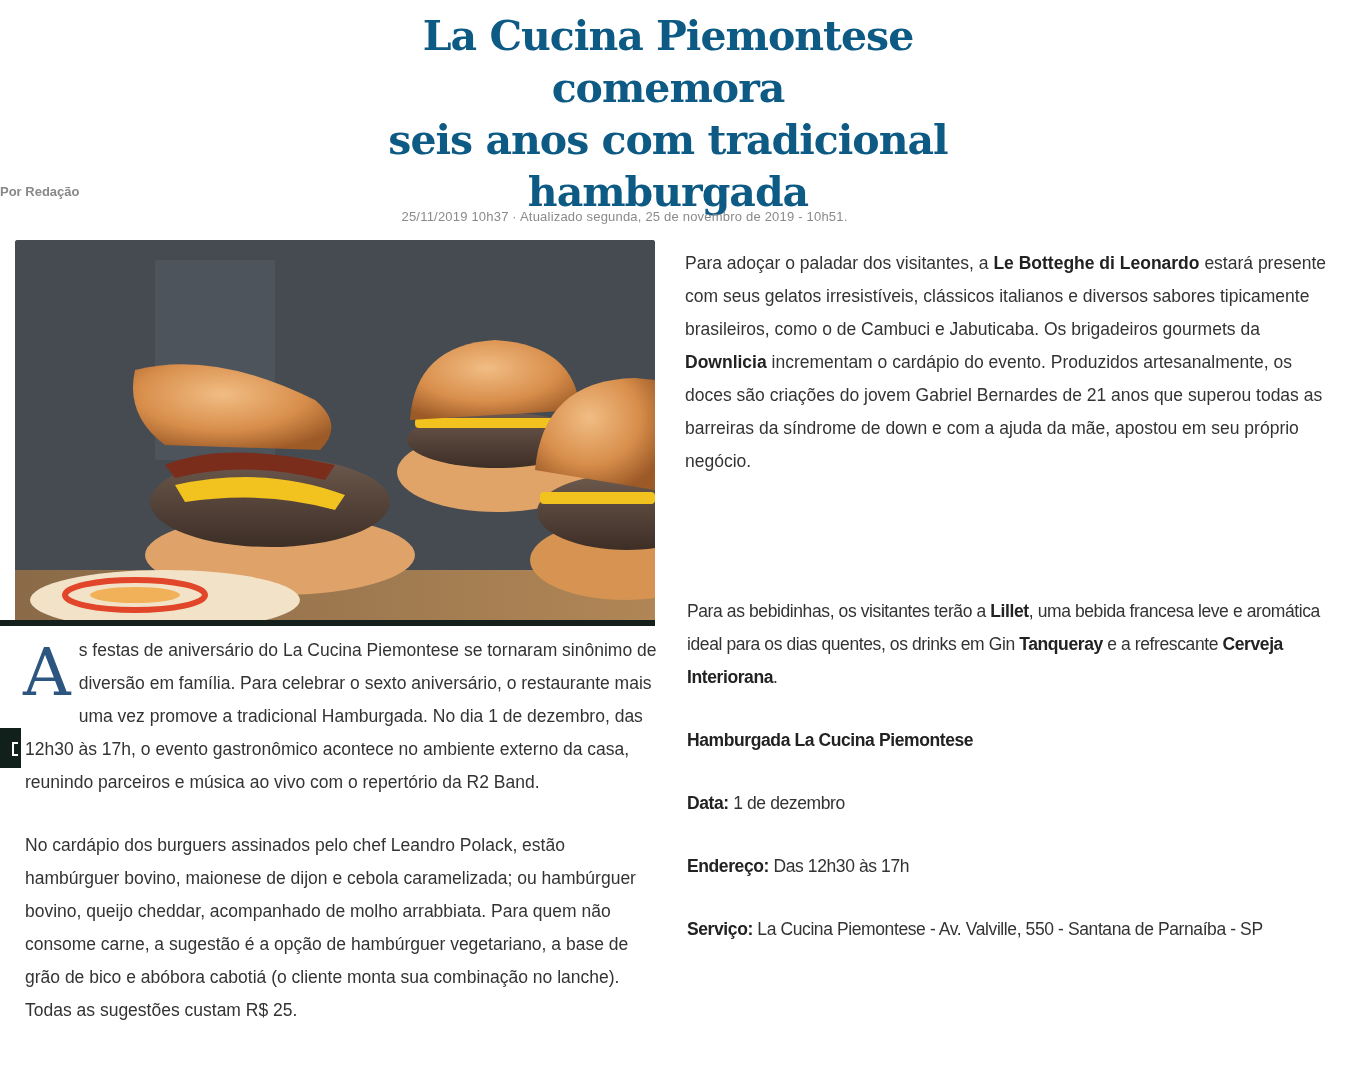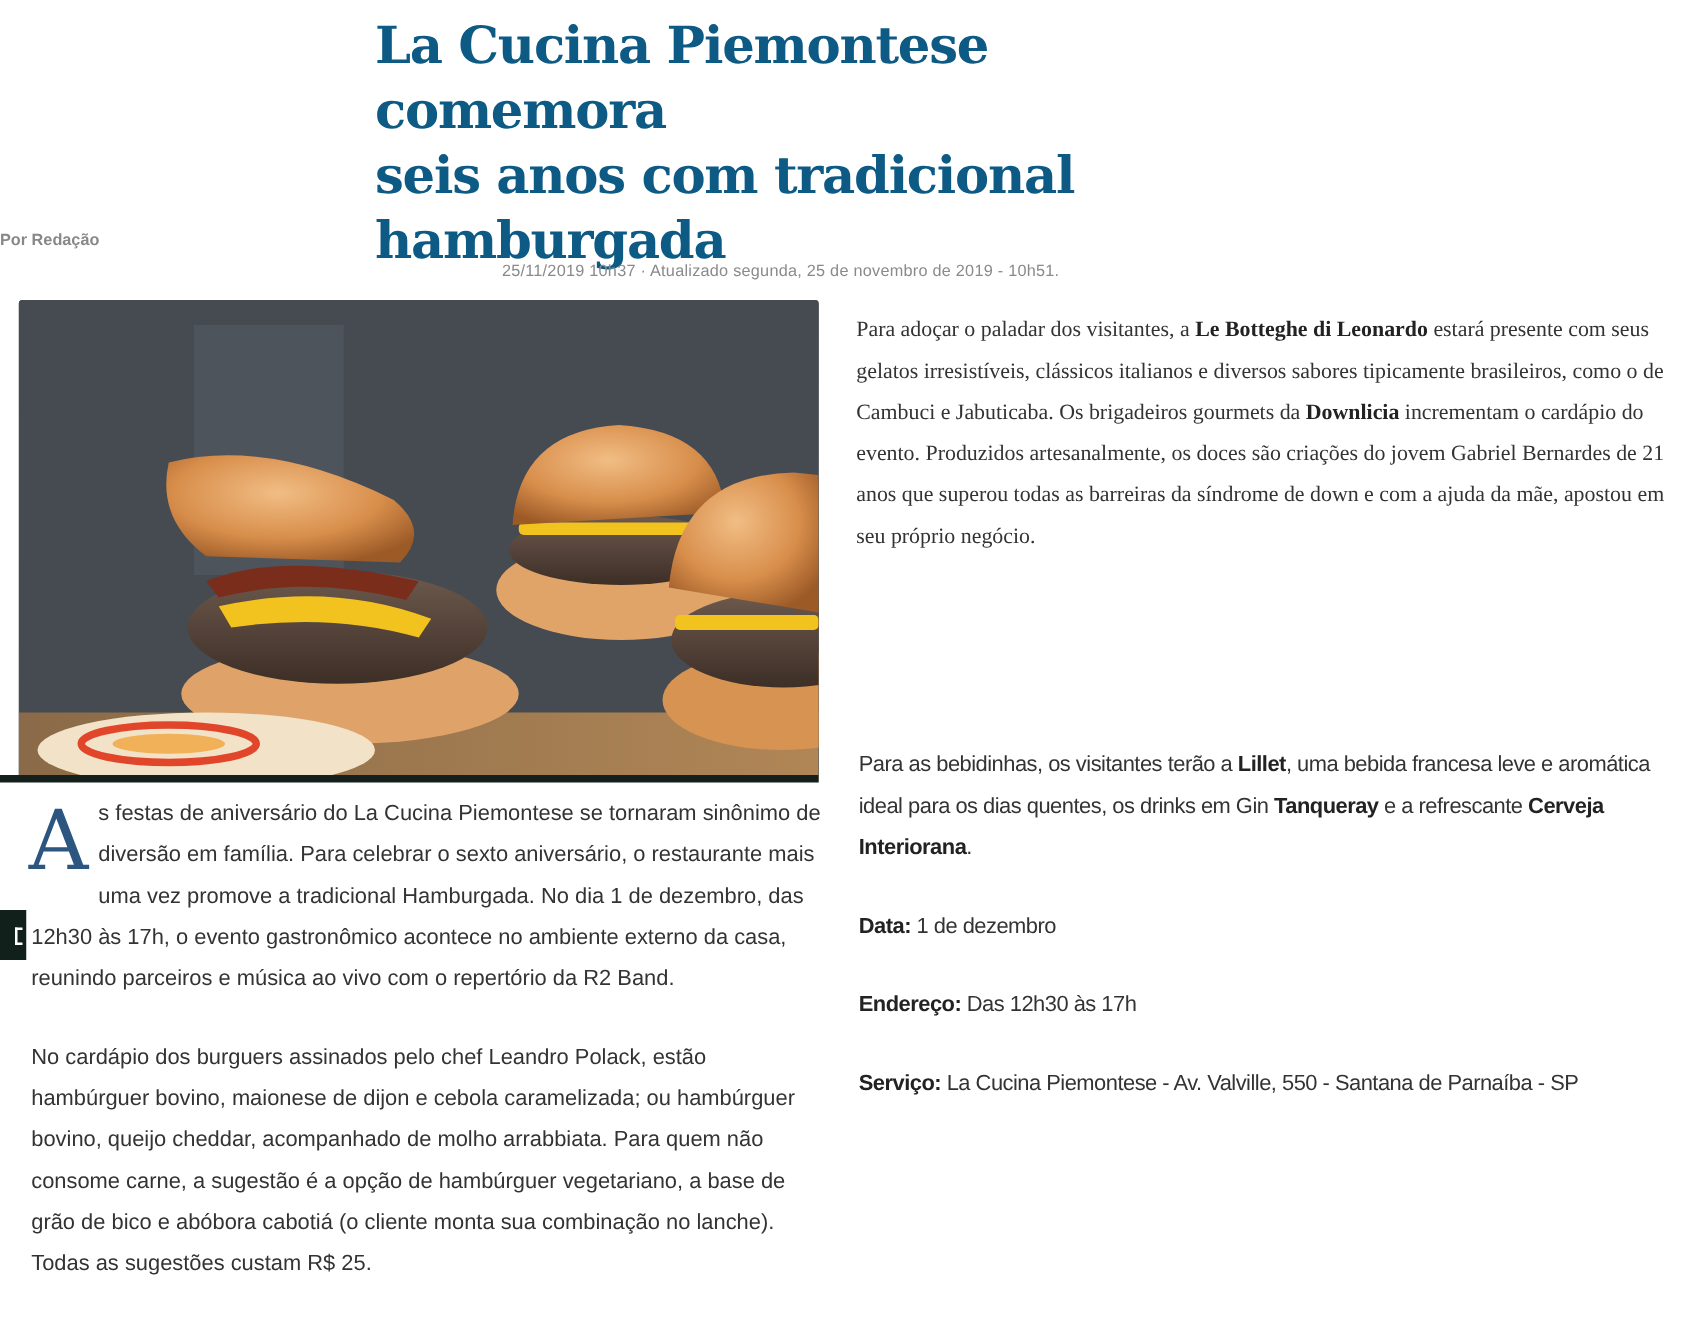--- a/index.html
+++ b/index.html
@@ -1,20 +1,20 @@
 <!DOCTYPE html>
 <html><head>
 <meta charset="utf-8">
 <style>
   html, body { margin: 0; padding: 0; background: #ffffff; }
   body { width: 1364px; height: 1068px; position: relative; overflow: hidden;
          font-family: "Liberation Sans", "DejaVu Sans", sans-serif; color: #333333; }
 
   .title { position: absolute; left: 300px; top: 10px; width: 736px; margin: 0;
-           text-align: left; font-family: "DejaVu Serif", "Liberation Serif", serif;
+           text-align: center; font-family: "DejaVu Serif", "Liberation Serif", serif;
            font-weight: bold; font-size: 41px; line-height: 52px; color: #0d5a84;
            letter-spacing: -1px; }
   .title span { display: block; }
 
   .byline { position: absolute; left: 0; width: 1364px; top: 184px; text-align: left;
             font-size: 13px; font-weight: bold; color: #888888; }
   .dateline { position: absolute; left: 0; width: 1249px; top: 209px; text-align: center;
               font-size: 13px; color: #8a8a8a; letter-spacing: 0.2px; }
 
   .hero { position: absolute; left: 15px; top: 240px; width: 640px; height: 380px;
@@ -25,21 +25,21 @@
   .side-tab::after { content: ""; position: absolute; right: 3px; top: 14px; width: 4px; height: 10px;
                      border-top: 2px solid #fff; border-bottom: 2px solid #fff; border-left: 2px solid #fff; }
 
   .col-left { position: absolute; left: 25px; top: 634px; width: 632px;
               font-size: 17.5px; line-height: 33px; color: #333; }
   .col-left p { margin: 0 0 30px 0; }
   .dropcap { float: left; font-family: "DejaVu Serif", "Liberation Serif", serif;
              font-size: 66px; line-height: 58px; color: #2c5680; margin: 10px 8px 0 -2px; }
 
   .col-right { position: absolute; left: 685px; top: 247px; width: 650px;
-               font-size: 17.5px; line-height: 33px; color: #333; font-family: Liberation Serif, serif; }
+               font-size: 17.5px; line-height: 33px; color: #333; }
   .col-right p { margin: 0; }
   .col-right b { color: #222; }
   .col-right2 { position: absolute; left: 687px; top: 595px; width: 650px;
                 font-size: 17.5px; line-height: 33px; color: #333; letter-spacing: -0.4px; }
   .col-right2 p { margin: 0 0 30px 0; }
   .col-right2 b { color: #222; }
 </style>
 </head>
 <body>
 
@@ -103,16 +103,17 @@
   </p>
   <p>No cardápio dos burguers assinados pelo chef Leandro Polack, estão hambúrguer bovino, maionese de dijon e cebola caramelizada; ou hambúrguer bovino, queijo cheddar, acompanhado de molho arrabbiata. Para quem não consome carne, a sugestão é a opção de hambúrguer vegetariano, a base de grão de bico e abóbora cabotiá (o cliente monta sua combinação no lanche). Todas as sugestões custam R$ 25.</p>
 </div>
 
 <div class="col-right">
   <p><span>Para adoçar o paladar dos visitantes, a </span><b>Le Botteghe di Leonardo</b><span> estará presente com seus gelatos irresistíveis, clássicos italianos e diversos sabores tipicamente brasileiros, como o de Cambuci e Jabuticaba. Os brigadeiros gourmets da </span><b>Downlicia</b><span> incrementam o cardápio do evento. Produzidos artesanalmente, os doces são criações do jovem Gabriel Bernardes de 21 anos que superou todas as barreiras da síndrome de down e com a ajuda da mãe, apostou em seu próprio negócio.</span></p>
 </div>
 
 <div class="col-right2">
   <p><span>Para as bebidinhas, os visitantes terão a </span><b>Lillet</b><span>, uma bebida francesa leve e aromática ideal para os dias quentes, os drinks em Gin </span><b>Tanqueray</b><span> e a refrescante </span><b>Cerveja Interiorana</b><span>.</span></p>
+  <p><b>Hamburgada La Cucina Piemontese</b></p>
   <p><b>Data:</b><span> 1 de dezembro</span></p>
   <p><b>Endereço:</b><span> Das 12h30 às 17h</span></p>
   <p><b>Serviço:</b><span> La Cucina Piemontese - Av. Valville, 550 - Santana de Parnaíba - SP</span></p>
 </div>
 
 </body></html>

